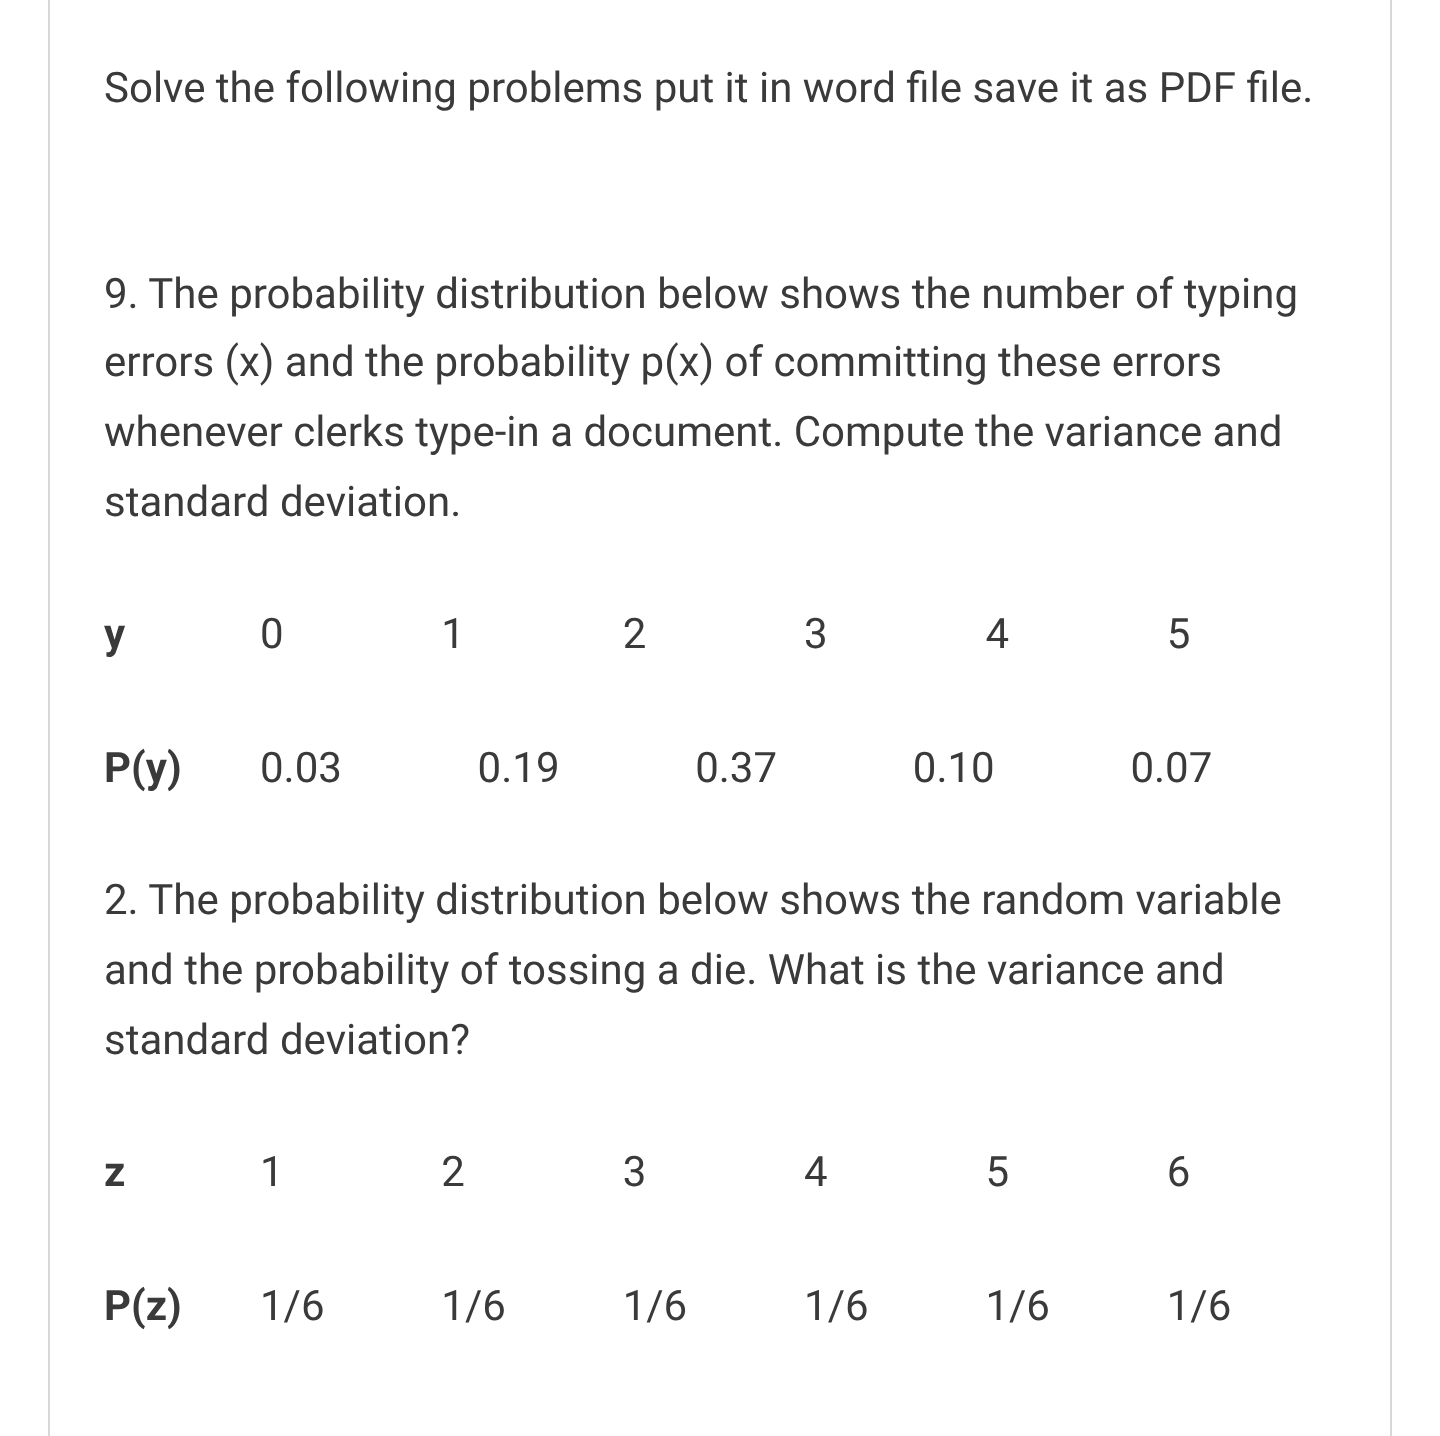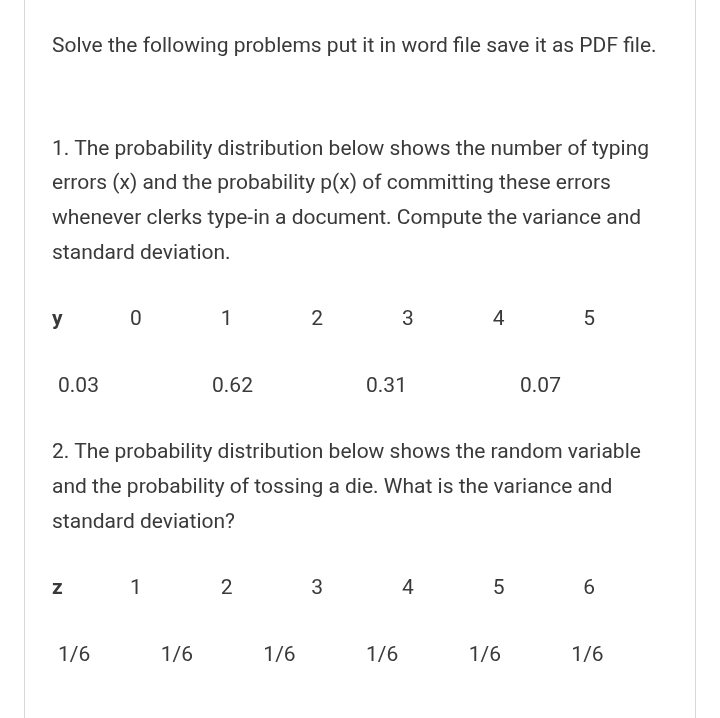--- a/index.html
+++ b/index.html
@@ -65,53 +65,56 @@
     }
   </style>
 </head>
 <body>
 
 <div class="left-border"></div>
 <div class="right-border"></div>
 
 <div class="intro">Solve the following problems put it in word file save it as PDF file.</div>
 
-<div class="prob">1. The probability distribution below shows the number of typing errors (x) and the probability p(x) of committing these errors whenever clerks type-in a document. Compute the variance and standard deviation.</div>
+<div class="prob">9. The probability distribution below shows the number of typing errors (x) and the probability p(x) of committing these errors whenever clerks type-in a document. Compute the variance and standard deviation.</div>
 
 <div class="table">
   <div class="row">
     <div class="row-label">y</div>
     <div class="cell">0</div>
     <div class="cell">1</div>
     <div class="cell">2</div>
     <div class="cell">3</div>
     <div class="cell">4</div>
     <div class="cell">5</div>
   </div>
   <div class="row">
+    <div class="row-label">P(y)</div>
     <div class="cell">0.03</div>
-    <div class="cell">0.62</div>
-    <div class="cell">0.31</div>
+    <div class="cell">0.19</div>
+    <div class="cell">0.37</div>
+    <div class="cell">0.10</div>
     <div class="cell">0.07</div>
   </div>
 </div>
 
 <div class="prob2">2. The probability distribution below shows the random variable and the probability of tossing a die. What is the variance and standard deviation?</div>
 
 <div class="table">
   <div class="row">
     <div class="row-label">z</div>
     <div class="cell">1</div>
     <div class="cell">2</div>
     <div class="cell">3</div>
     <div class="cell">4</div>
     <div class="cell">5</div>
     <div class="cell">6</div>
   </div>
   <div class="row">
+    <div class="row-label">P(z)</div>
     <div class="cell">1/6</div>
     <div class="cell">1/6</div>
     <div class="cell">1/6</div>
     <div class="cell">1/6</div>
     <div class="cell">1/6</div>
     <div class="cell">1/6</div>
   </div>
 </div>
 
 </body></html>

